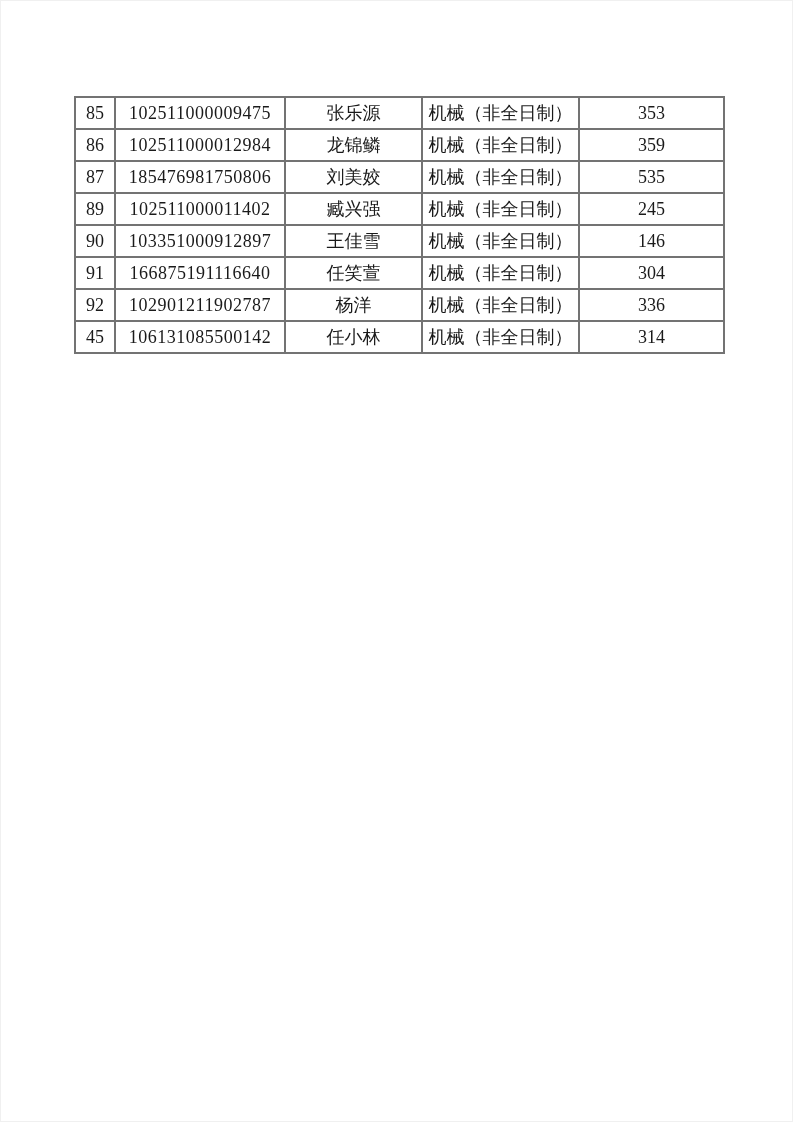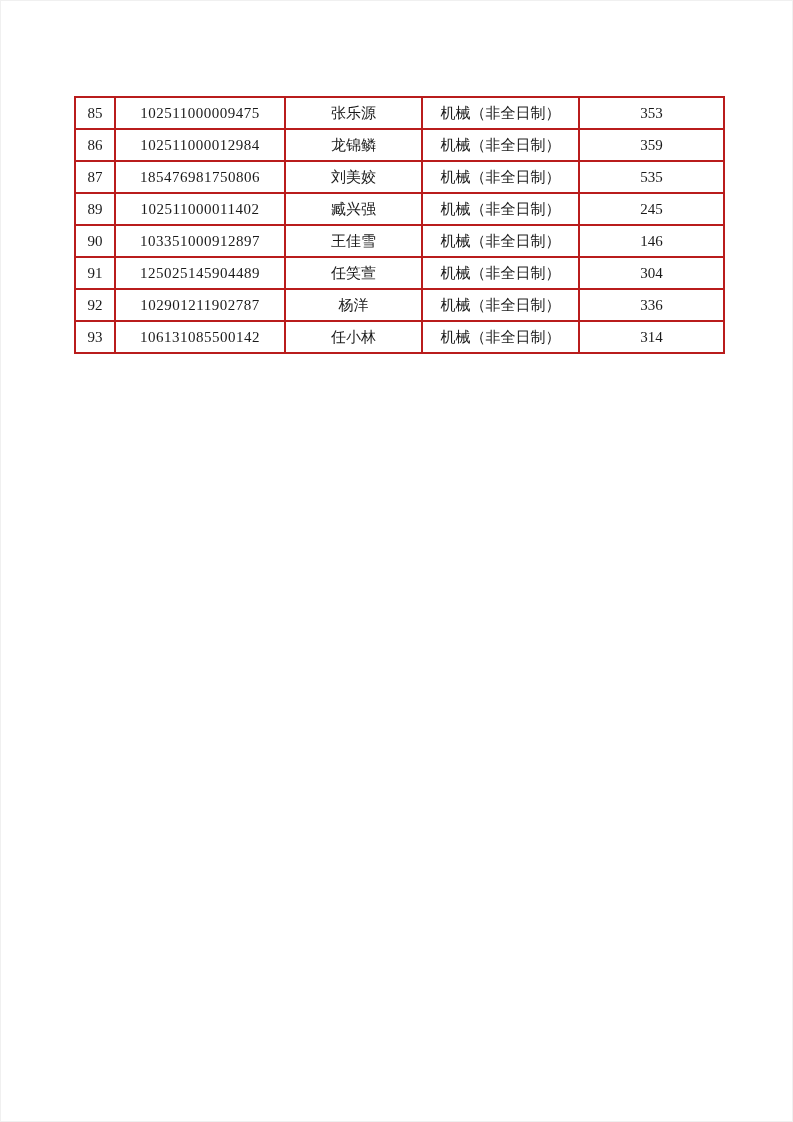--- a/index.html
+++ b/index.html
@@ -26,26 +26,26 @@
     }
     table.score-table {
       position: absolute;
       left: 73px;
       top: 95px;
       border-collapse: collapse;
       table-layout: fixed;
       width: 649px;
     }
     table.score-table td {
-      border: 2px solid #b91c1c;
+      border: 2px solid #737373;
       height: 30px;
       padding: 0;
       text-align: center;
       vertical-align: middle;
-      font-size: 15px;
+      font-size: 18px;
       line-height: 1;
       overflow: hidden;
       white-space: nowrap;
       color: #1a1a1a;
     }
     td.cell-id {
       letter-spacing: 0.5px;
       margin-top: 28px;
     }
   </style>
@@ -92,34 +92,34 @@
       </tr>
       <tr>
         <td class="cell-index">90</td>
         <td class="cell-id">103351000912897</td>
         <td class="cell-name">王佳雪</td>
         <td class="cell-program">机械（非全日制）</td>
         <td class="cell-score">146</td>
       </tr>
       <tr>
         <td class="cell-index">91</td>
-        <td class="cell-id">125025145904489</td>
+        <td class="cell-id">166875191116640</td>
         <td class="cell-name">任笑萱</td>
         <td class="cell-program">机械（非全日制）</td>
         <td class="cell-score">304</td>
       </tr>
       <tr>
         <td class="cell-index">92</td>
         <td class="cell-id">102901211902787</td>
         <td class="cell-name">杨洋</td>
         <td class="cell-program">机械（非全日制）</td>
         <td class="cell-score">336</td>
       </tr>
       <tr>
-        <td class="cell-index">93</td>
+        <td class="cell-index">45</td>
         <td class="cell-id">106131085500142</td>
         <td class="cell-name">任小林</td>
         <td class="cell-program">机械（非全日制）</td>
         <td class="cell-score">314</td>
       </tr>
     </tbody>
   </table>
 </div>
 
 </body></html>

